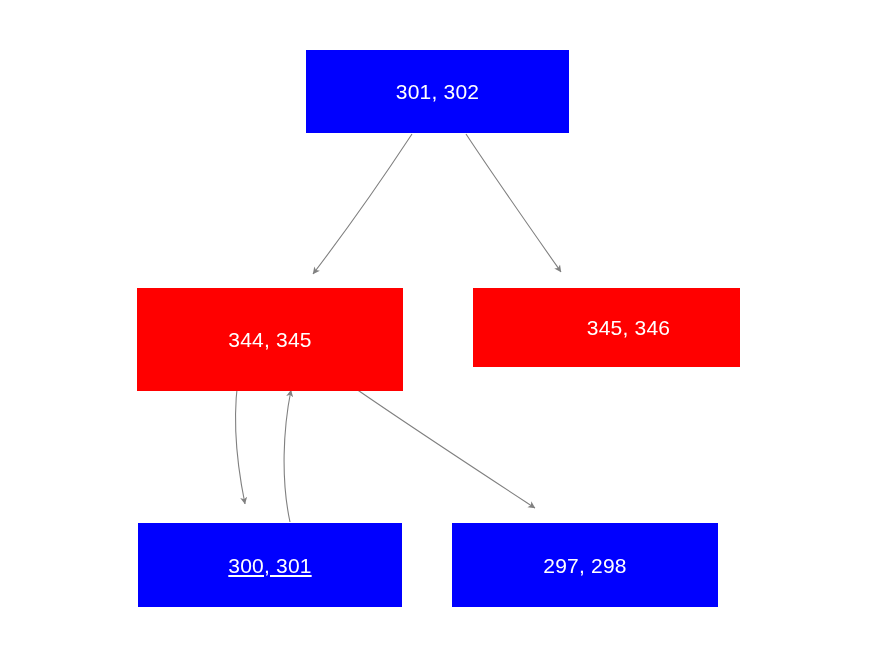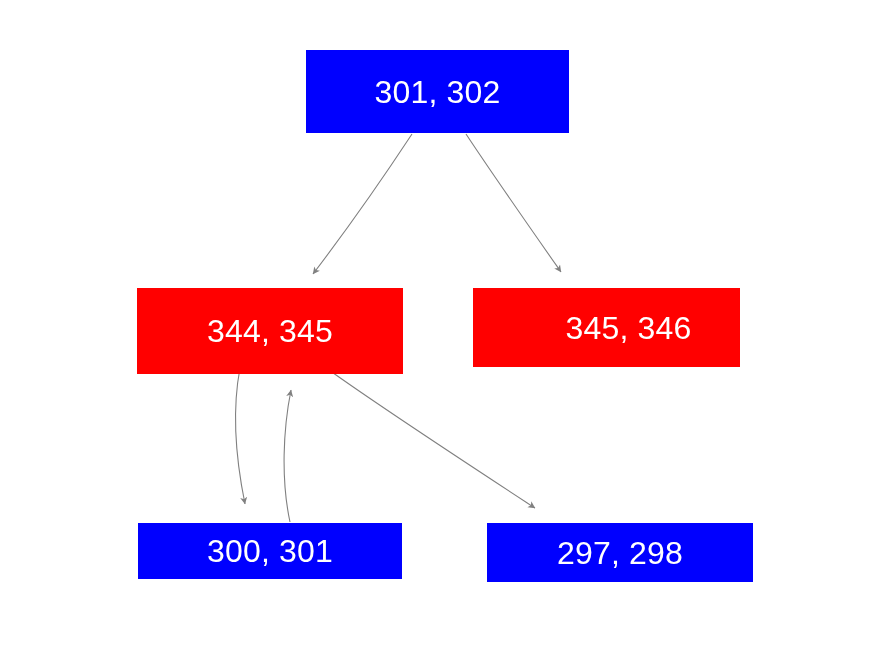--- a/index.html
+++ b/index.html
@@ -36,21 +36,21 @@
     font-family: "Liberation Sans", sans-serif;
     font-size: 25px;
     line-height: 1;
     letter-spacing: 0.2px;
     white-space: nowrap;
     user-select: none;
   }
   .node-label {
     color: #ffffff;
     font-family: "Liberation Sans", sans-serif;
-    font-size: 32px;
+    font-size: 21px;
   }
 </style>
 </head>
 <body>
 
 <div id="canvas">
 
   <svg id="edge-layer" viewBox="0 0 875 656" width="875" height="656" xmlns="http://www.w3.org/2000/svg">
     <defs>
       <marker id="ah" viewBox="0 0 12 12" refX="11" refY="6" markerWidth="7" markerHeight="7" orient="auto-start-reverse" markerUnits="strokeWidth">
@@ -76,29 +76,29 @@
 
     <g>
       <path d="M 329 370 C 385 410, 480 472, 535 508" fill="none" stroke="#808080" stroke-width="1.1" marker-end="url(#ah)"></path>
     </g>
   </svg>
 
   <div class="node" style="left:306px; top:50px; width:263px; height:83px; background:#0000ff;">
     <span class="node-label">301, 302</span>
   </div>
 
-  <div class="node" style="left:137px; top:288px; width:266px; height:86px; background:#ff0000;">
+  <div class="node" style="left:137px; top:288px; width:266px; height:103px; background:#ff0000;">
     <span class="node-label">344, 345</span>
   </div>
 
   <div class="node" style="left:473px; top:288px; width:267px; height:79px; background:#ff0000;padding-left:44px;">
     <span class="node-label">345, 346</span>
   </div>
 
-  <div class="node" style="left:138px; top:523px; width:264px; height:56px; background:#0000ff;">
+  <div class="node" style="left:138px; top:523px; width:264px; height:84px; background:#0000ff;text-decoration:underline;">
     <span class="node-label">300, 301</span>
   </div>
 
-  <div class="node" style="left:487px; top:523px; width:266px; height:59px; background:#0000ff;">
+  <div class="node" style="left:452px; top:523px; width:266px; height:84px; background:#0000ff;">
     <span class="node-label">297, 298</span>
   </div>
 
 </div>
 
 </body></html>

